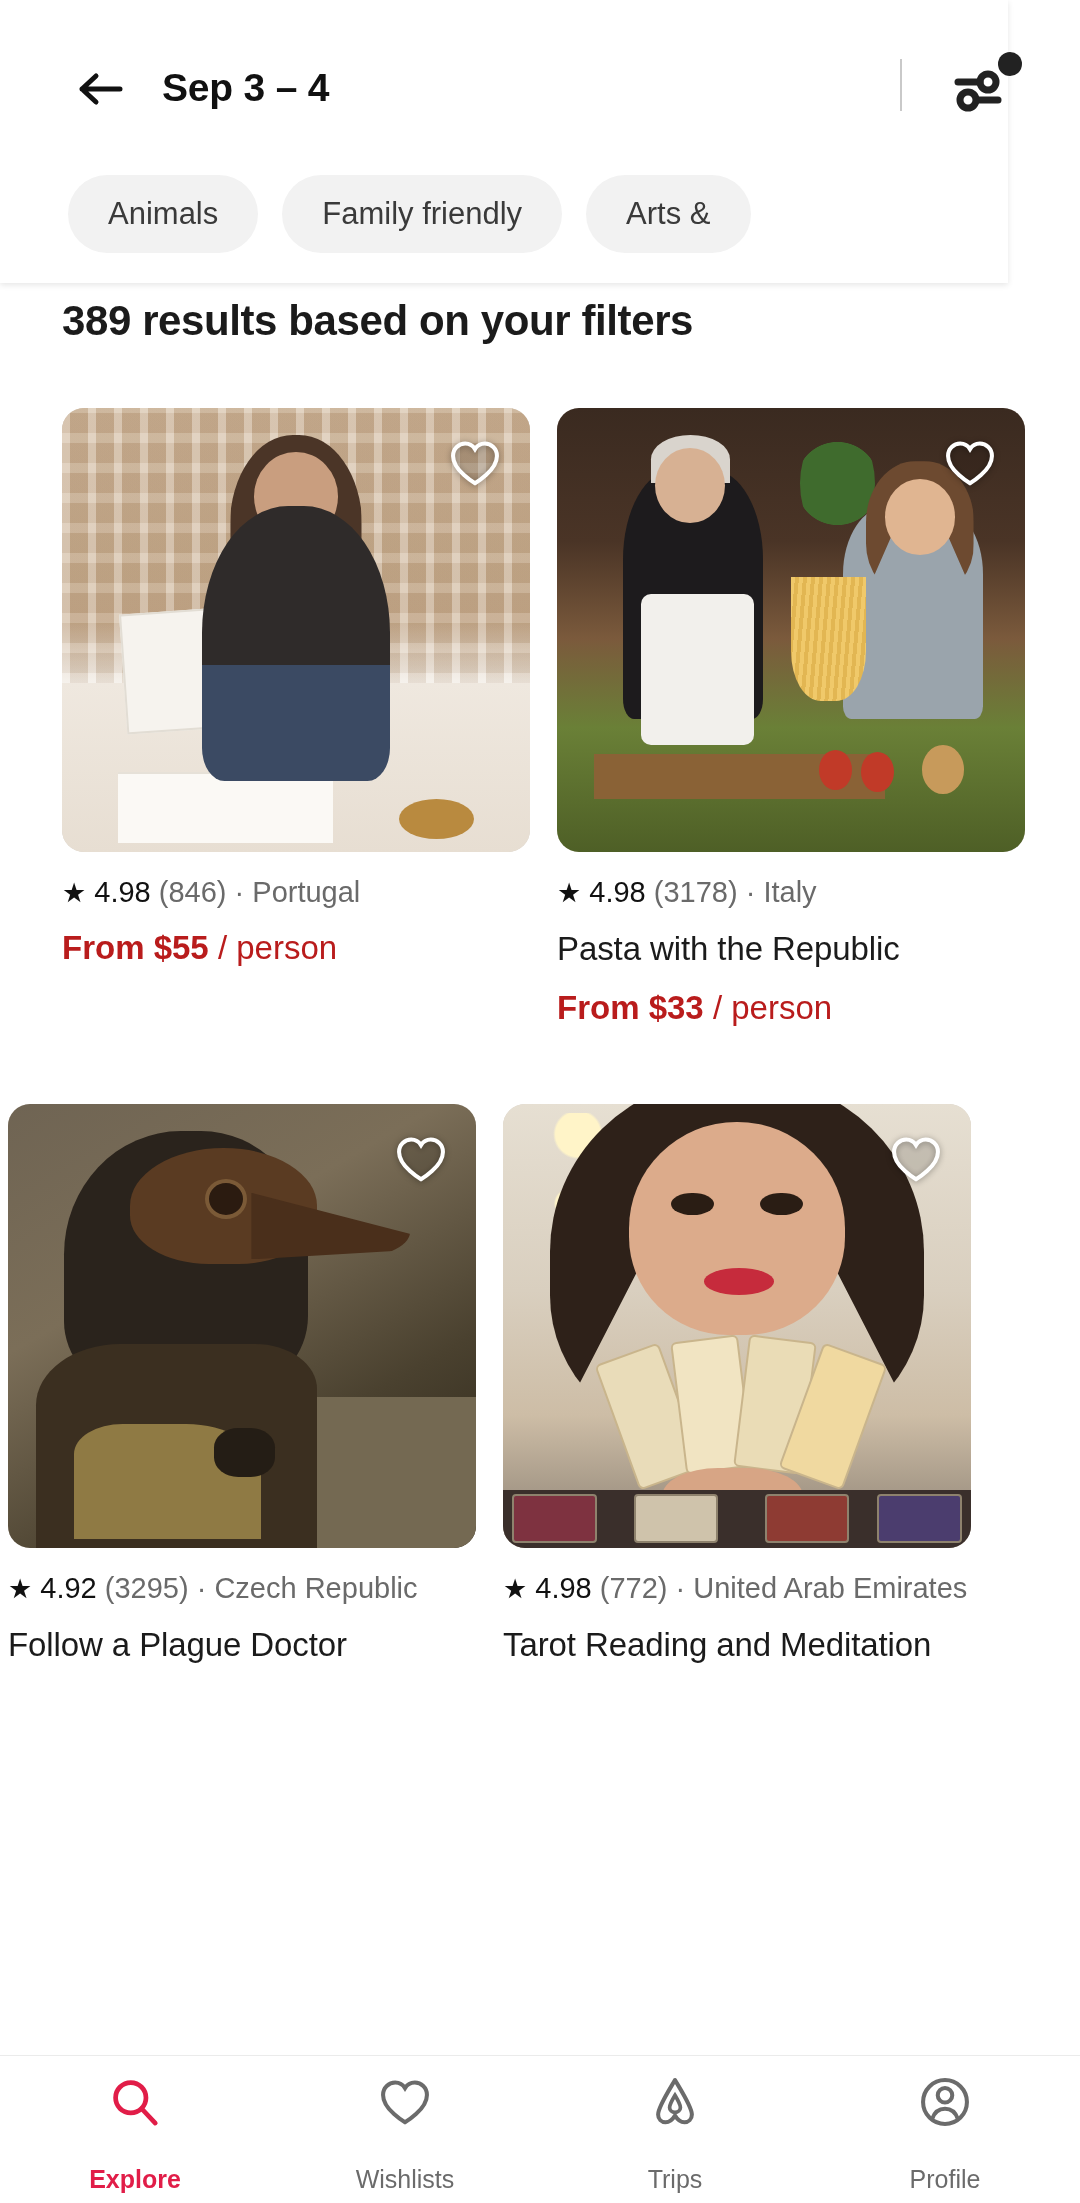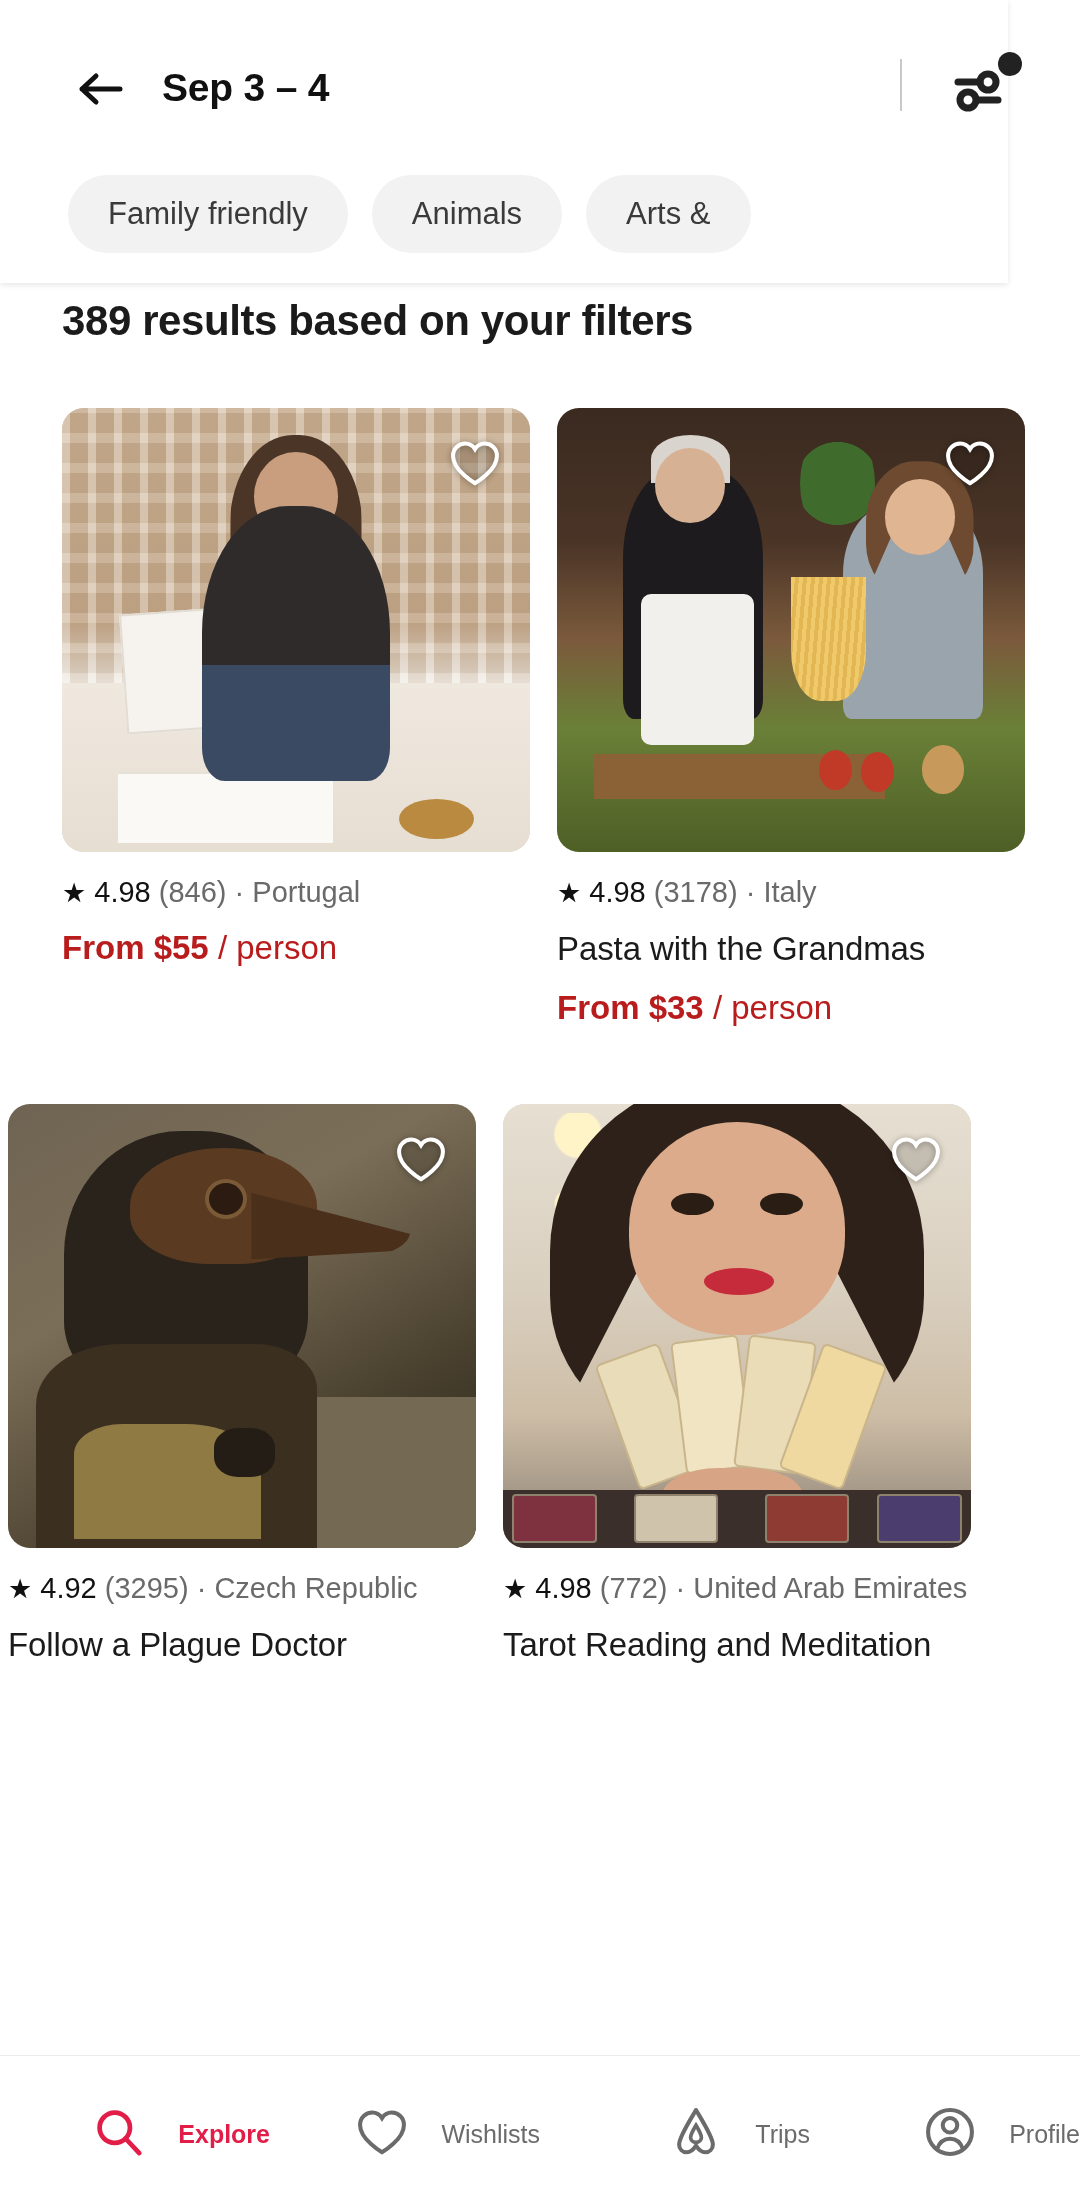--- a/index.html
+++ b/index.html
@@ -324,23 +324,23 @@
     width: 1080px;
     height: 148px;
     background: #ffffff;
     border-top: 1px solid #ebebeb;
     display: flex;
     z-index: 40;
   }
   .nav-item {
     flex: 1;
     display: flex;
-    flex-direction: row;
+    flex-direction: column;
     align-items: center;
-    justify-content: flex-end;
+    justify-content: center;
     gap: 32px;
     cursor: pointer;
     padding-top: 8px;
   }
   .nav-label { font-size: 25px; color: #6b6b6b; line-height: 28px; }
   .nav-item.active .nav-label { color: #e11d48; font-weight: 700; }
 </style>
 </head>
 <body>
 
@@ -369,24 +369,24 @@
               <line x1="24" y1="34" x2="44" y2="34" stroke="#222" stroke-width="7" stroke-linecap="round"></line>
             </svg>
           </span>
           <span class="tune-dot"></span>
         </div>
       </div>
     </div>
 
     <div class="chips">
       <div class="chip">
+        <span>Animals</span>
+      </div>
+      <div class="chip">
         <span>Family friendly</span>
-      </div>
-      <div class="chip">
-        <span>Animals</span>
       </div>
       <div class="chip">
         <span>Arts &amp;</span>
       </div>
     </div>
   </div>
 
   <div class="results-title">389 results based on your filters</div>
 
   <div class="grid">
@@ -442,21 +442,21 @@
             </svg>
           </span>
         </div>
         <div class="card-meta">
           <span class="star">★</span>
           <span class="rate">4.98</span>
           <span>(3178)</span>
           <span>·</span>
           <span>Italy</span>
         </div>
-        <div class="card-title">Pasta with the Grandmas</div>
+        <div class="card-title">Pasta with the Republic</div>
         <div class="card-price">
           <b>From $33</b>
           <span>/ person</span>
         </div>
       </div>
     </div>
 
     <div class="row">
 
       <div class="card">

